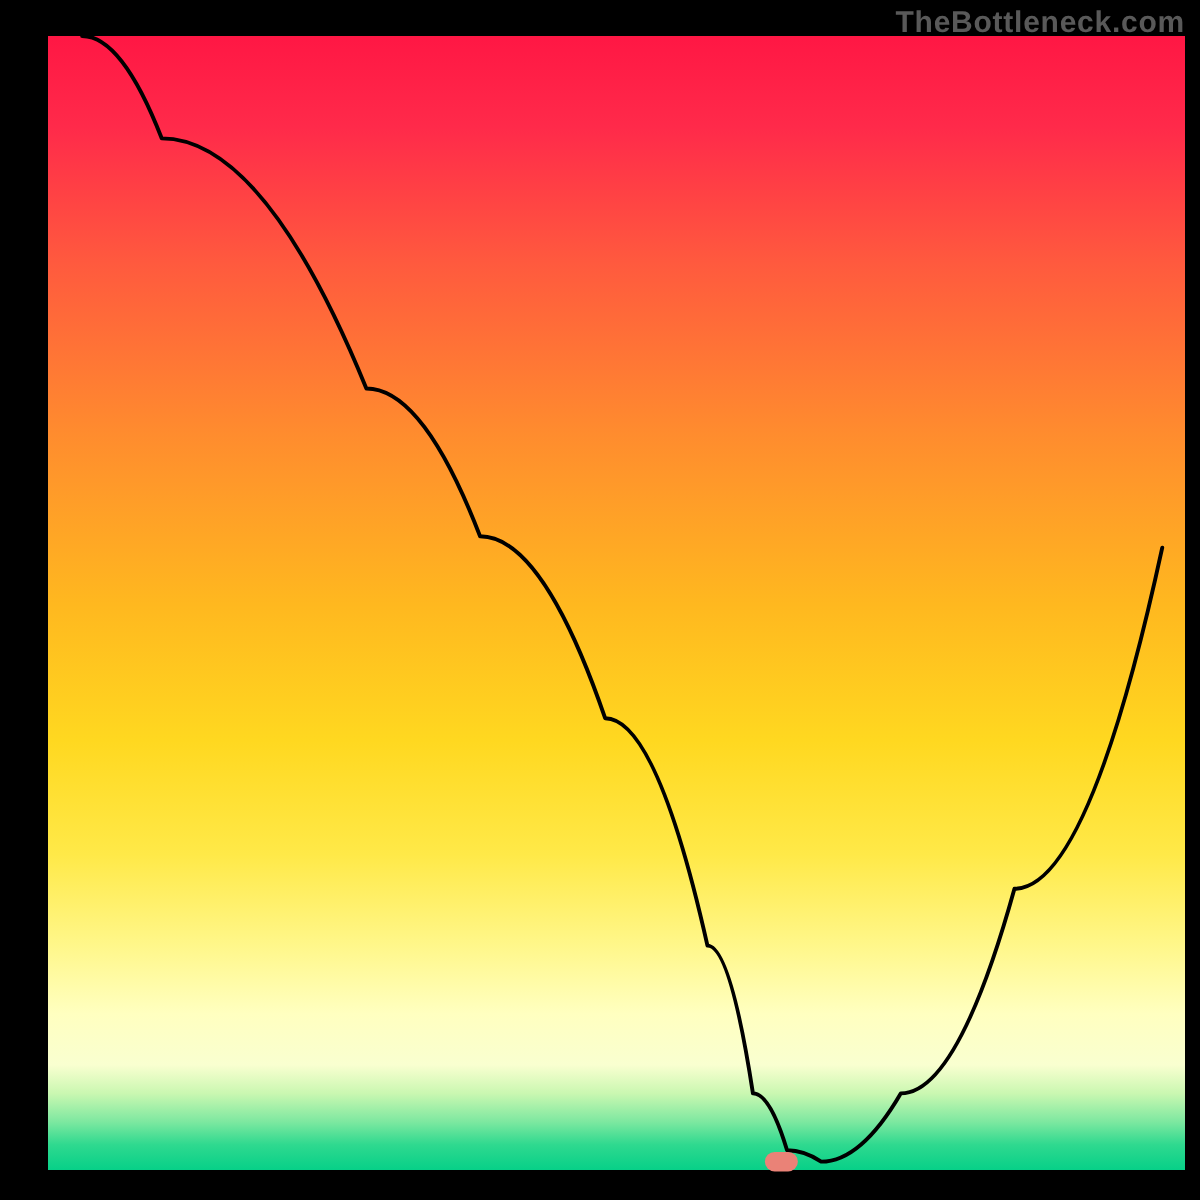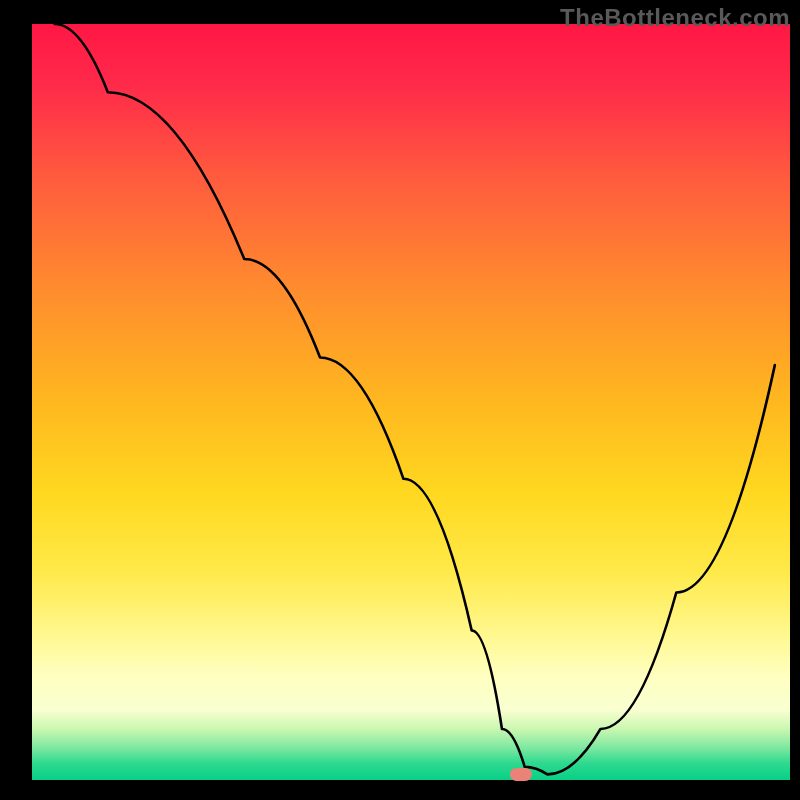--- a/index.html
+++ b/index.html
@@ -15,21 +15,21 @@
     position: relative;
     width: 800px;
     height: 800px;
     background: #000000;
   }
   .watermark {
     position: absolute;
     top: 4px;
     right: 10px;
     color: #595959;
-    font-size: 24px;
+    font-size: 20px;
     font-weight: 600;
     letter-spacing: 0.5px;
     z-index: 5;
     text-align: right;
   }
   svg {
     display: block;
   }
 </style>
 </head>

